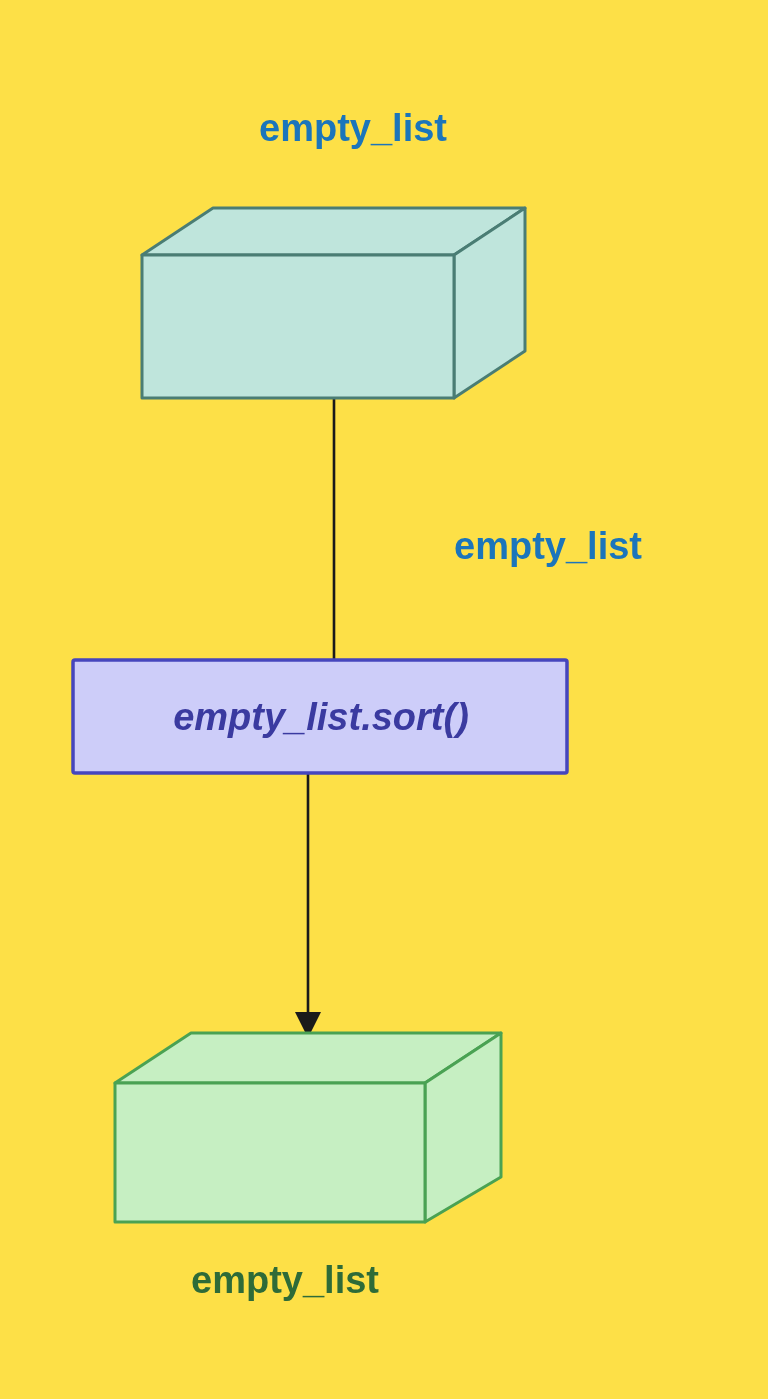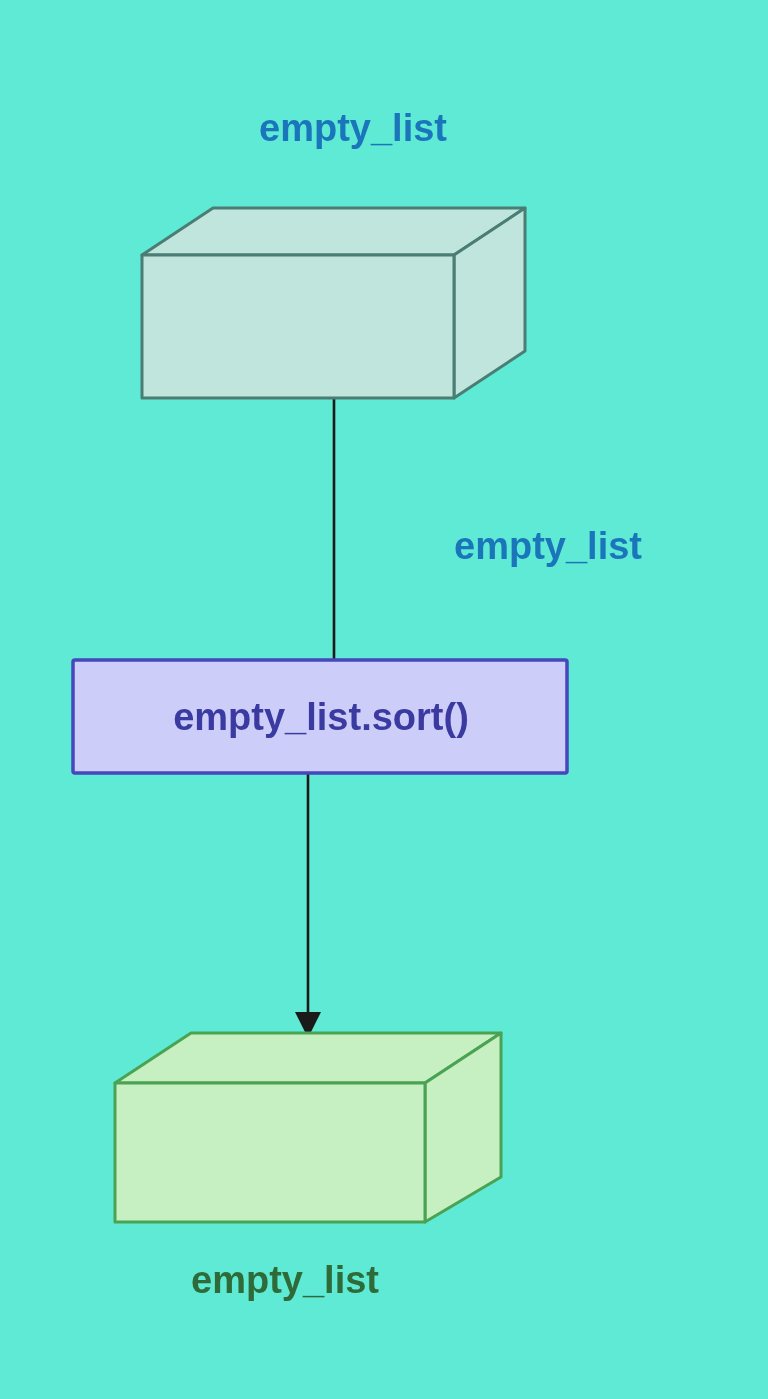--- a/index.html
+++ b/index.html
@@ -4,21 +4,21 @@
 <style>
   html, body {
     margin: 0;
     padding: 0;
     background: #ffffff;
   }
   .canvas {
     position: relative;
     width: 768px;
     height: 1399px;
-    background: #5eead4;
+    background: #fde047;
     overflow: hidden;
     font-family: "Liberation Sans", "DejaVu Sans", sans-serif;
   }
   .artwork {
     position: absolute;
     left: 0;
     top: 0;
   }
   .label {
     position: absolute;
@@ -56,17 +56,17 @@
       <polygon points="115,1083 191,1033 501,1033 425,1083"></polygon>
       <polygon points="425,1083 501,1033 501,1177 425,1222"></polygon>
       <polygon points="115,1083 425,1083 425,1222 115,1222"></polygon>
     </g>
   </svg>
 
   <div class="label label-blue" style="left:353px; top:128px;">empty_list</div>
 
   <div class="label label-blue" style="left:548px; top:546px;">empty_list</div>
 
-  <div class="label label-indigo" style="left:321px; top:717px;">empty_list.sort()</div>
+  <div class="label label-indigo" style="left:321px; top:717px;font-style:italic;">empty_list.sort()</div>
 
   <div class="label label-green" style="left:285px; top:1280px;">empty_list</div>
 
 </div>
 
 </body></html>

